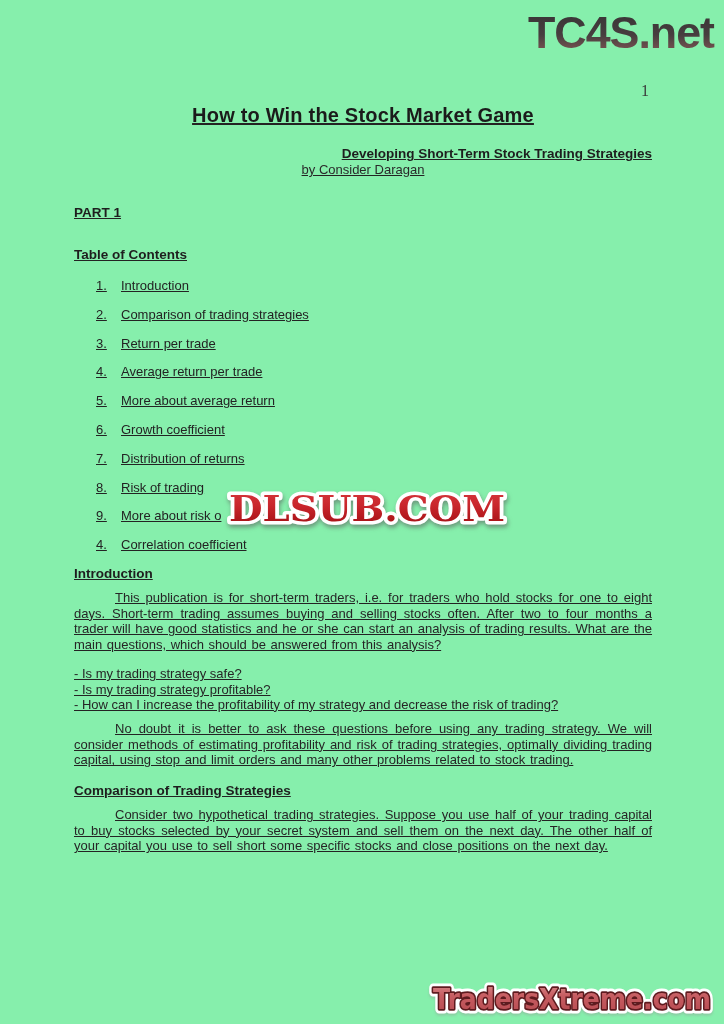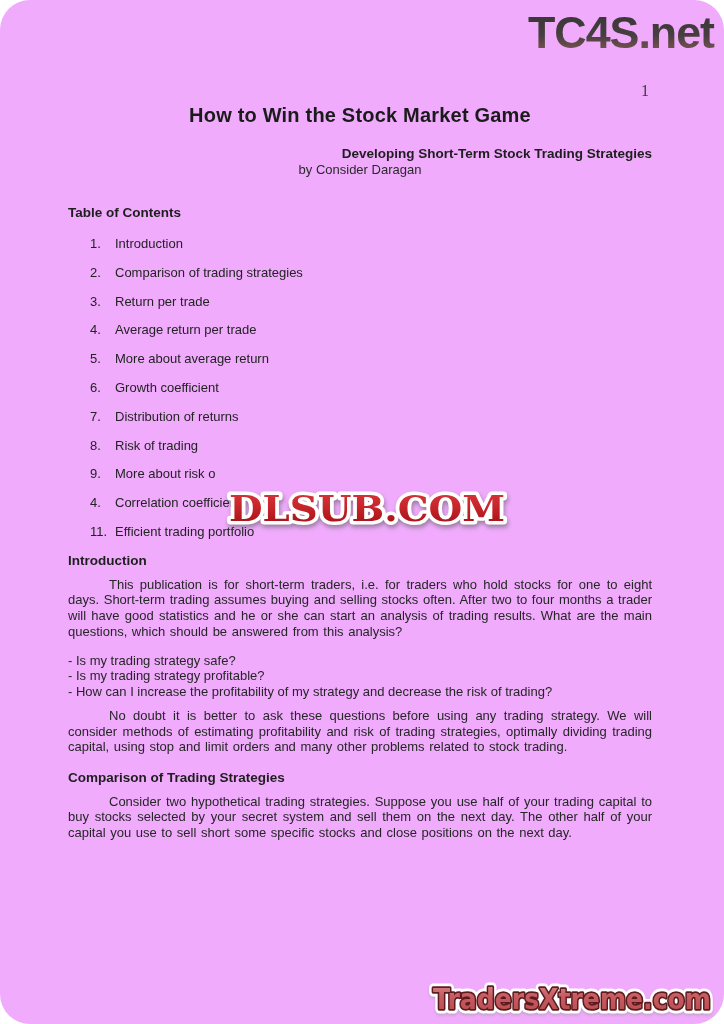--- a/index.html
+++ b/index.html
@@ -1,25 +1,24 @@
 <!DOCTYPE html>
 <html><head>
 <meta charset="utf-8">
 <style>
   html,body{margin:0;padding:0;background:#ffffff;}
   .page{
     position:relative;
     width:724px;height:1024px;
-    background:#f0abfc;
+    background:#86efac;
     font-family:"Liberation Sans",sans-serif;
     color:#232323;
     overflow:hidden;
-    border-radius:30px;
   }
-  .content{position:absolute;left:68px;right:72px;top:0;}
+  .content{position:absolute;left:74px;right:72px;top:0;text-decoration:underline;}
 
   .doc-title{
     font-size:20px;line-height:26px;font-weight:bold;
     text-align:center;margin:102px 0 0 0;color:#1b1b1b;
     letter-spacing:0.2px;
   }
   .doc-subtitle{
     margin-top:18px;text-align:right;font-weight:bold;
     font-size:13.5px;line-height:16px;color:#1e1e1e;
   }
@@ -78,20 +77,21 @@
   </div>
 
   <div class="page-number">1</div>
 
   <div class="content">
 
     <div class="doc-title">How to Win the Stock Market Game</div>
     <div class="doc-subtitle">Developing Short-Term Stock Trading Strategies</div>
     <div class="doc-byline">by Consider Daragan</div>
 
+    <div class="part-label">PART 1</div>
     <div class="toc-heading">Table of Contents</div>
 
     <div class="toc">
       <div class="toc-row">
         <span class="toc-num">1.</span>
         <span class="toc-label">Introduction</span>
       </div>
       <div class="toc-row">
         <span class="toc-num">2.</span>
         <span class="toc-label">Comparison of trading strategies</span>
@@ -120,24 +120,20 @@
         <span class="toc-num">8.</span>
         <span class="toc-label">Risk of trading</span>
       </div>
       <div class="toc-row">
         <span class="toc-num">9.</span>
         <span class="toc-label">More about risk o</span>
       </div>
       <div class="toc-row">
         <span class="toc-num">4.</span>
         <span class="toc-label">Correlation coefficient</span>
-      </div>
-      <div class="toc-row">
-        <span class="toc-num">11.</span>
-        <span class="toc-label">Efficient trading portfolio</span>
       </div>
     </div>
 
     <div class="section-heading heading-intro">Introduction</div>
     <p class="body">This publication is for short-term traders, i.e. for traders who hold stocks for one to eight days. Short-term trading assumes buying and selling stocks often. After two to four months a trader will have good statistics and he or she can start an analysis of trading results. What are the main questions, which should be answered from this analysis?</p>
 
     <div class="qlist">
       <div class="q-line">- Is my trading strategy safe?</div>
       <div class="q-line">- Is my trading strategy profitable?</div>
       <div class="q-line">- How can I increase the profitability of my strategy and decrease the risk of trading?</div>

